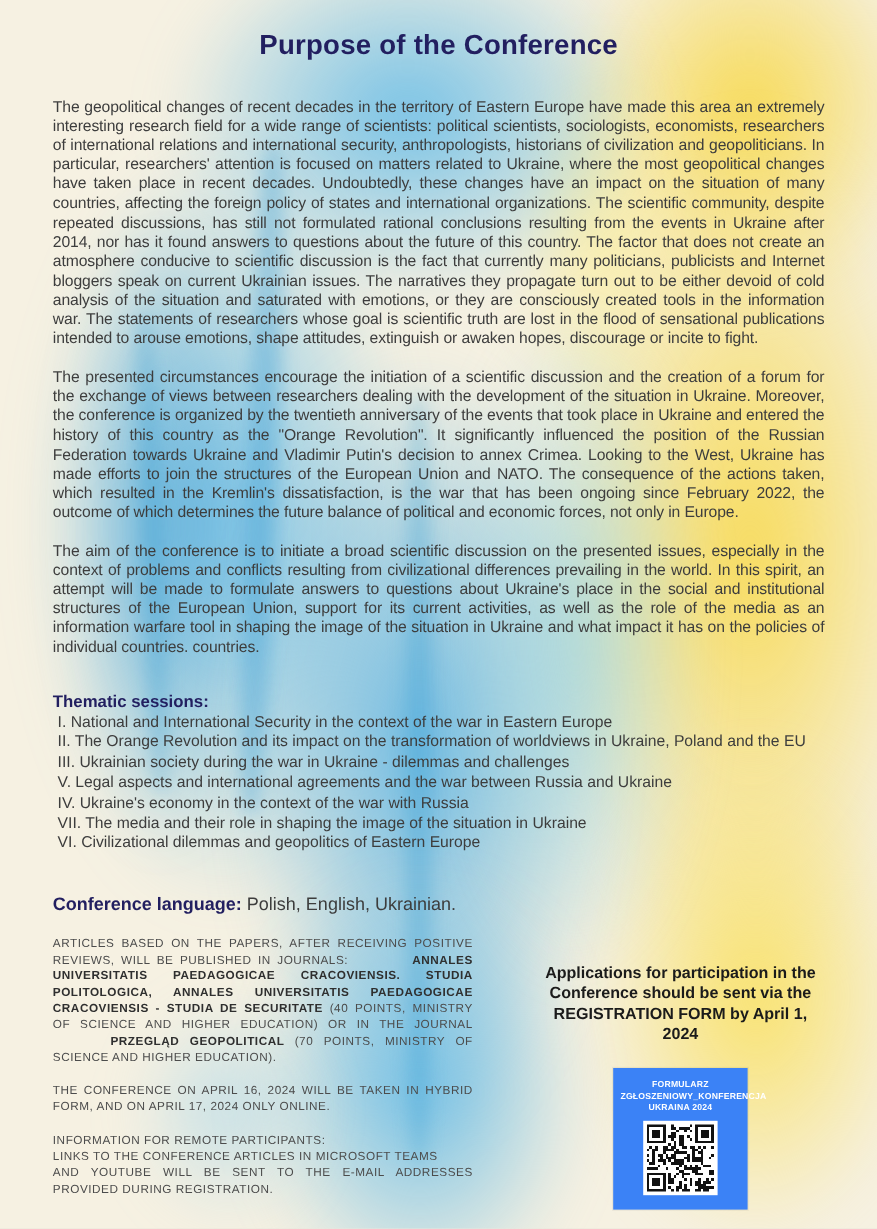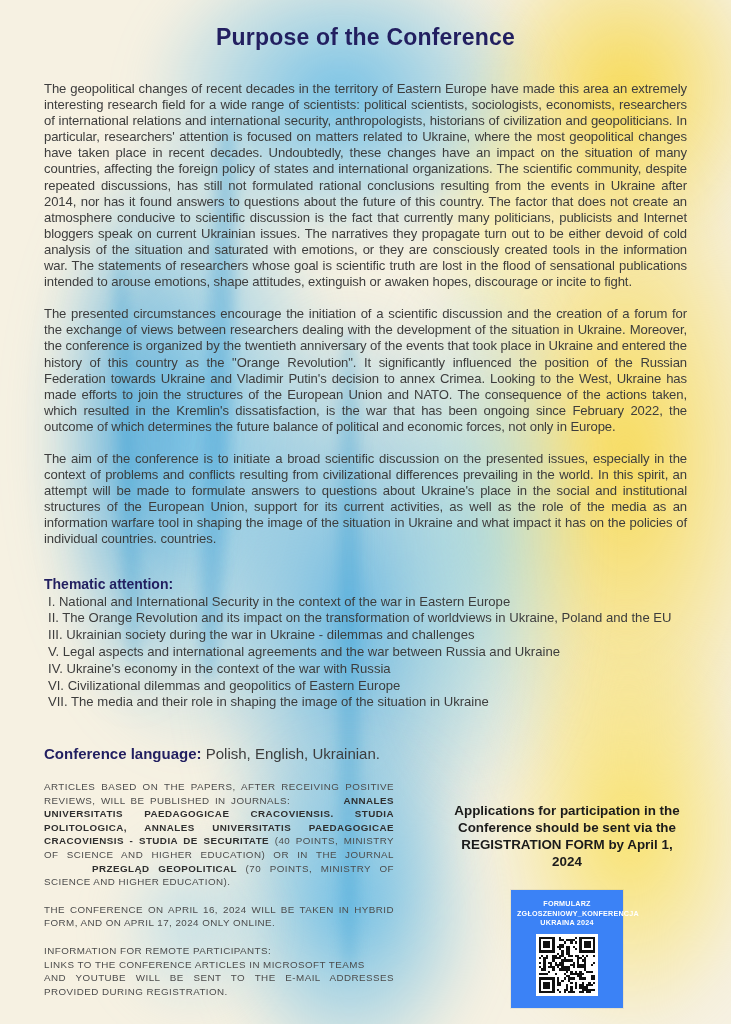--- a/index.html
+++ b/index.html
@@ -75,29 +75,29 @@
   </div>
 
   <div class="content">
     <h1 class="title">Purpose of the Conference</h1>
 
     <p class="body-para first">The geopolitical changes of recent decades in the territory of Eastern Europe have made this area an extremely interesting research field for a wide range of scientists: political scientists, sociologists, economists, researchers of international relations and international security, anthropologists, historians of civilization and geopoliticians. In particular, researchers' attention is focused on matters related to Ukraine, where the most geopolitical changes have taken place in recent decades. Undoubtedly, these changes have an impact on the situation of many countries, affecting the foreign policy of states and international organizations. The scientific community, despite repeated discussions, has still not formulated rational conclusions resulting from the events in Ukraine after 2014, nor has it found answers to questions about the future of this country. The factor that does not create an atmosphere conducive to scientific discussion is the fact that currently many politicians, publicists and Internet bloggers speak on current Ukrainian issues. The narratives they propagate turn out to be either devoid of cold analysis of the situation and saturated with emotions, or they are consciously created tools in the information war. The statements of researchers whose goal is scientific truth are lost in the flood of sensational publications intended to arouse emotions, shape attitudes, extinguish or awaken hopes, discourage or incite to fight.</p>
     <p class="body-para">The presented circumstances encourage the initiation of a scientific discussion and the creation of a forum for the exchange of views between researchers dealing with the development of the situation in Ukraine. Moreover, the conference is organized by the twentieth anniversary of the events that took place in Ukraine and entered the history of this country as the "Orange Revolution". It significantly influenced the position of the Russian Federation towards Ukraine and Vladimir Putin's decision to annex Crimea. Looking to the West, Ukraine has made efforts to join the structures of the European Union and NATO. The consequence of the actions taken, which resulted in the Kremlin's dissatisfaction, is the war that has been ongoing since February 2022, the outcome of which determines the future balance of political and economic forces, not only in Europe.</p>
     <p class="body-para">The aim of the conference is to initiate a broad scientific discussion on the presented issues, especially in the context of problems and conflicts resulting from civilizational differences prevailing in the world. In this spirit, an attempt will be made to formulate answers to questions about Ukraine's place in the social and institutional structures of the European Union, support for its current activities, as well as the role of the media as an information warfare tool in shaping the image of the situation in Ukraine and what impact it has on the policies of individual countries. countries.</p>
 
     <div class="thematic">
-      <div class="thematic-heading">Thematic attention:</div>
+      <div class="thematic-heading">Thematic sessions:</div>
       <div class="thematic-list">
           <div>I. National and International Security in the context of the war in Eastern Europe</div>
           <div>II. The Orange Revolution and its impact on the transformation of worldviews in Ukraine, Poland and the EU</div>
           <div>III. Ukrainian society during the war in Ukraine - dilemmas and challenges</div>
           <div>V. Legal aspects and international agreements and the war between Russia and Ukraine</div>
           <div>IV. Ukraine's economy in the context of the war with Russia</div>
+          <div>VII. The media and their role in shaping the image of the situation in Ukraine</div>
           <div>VI. Civilizational dilemmas and geopolitics of Eastern Europe</div>
-          <div>VII. The media and their role in shaping the image of the situation in Ukraine</div>
         </div>
     </div>
 
     <p class="conf-lang"><span class="lbl">Conference language:</span><span> Polish, English, Ukrainian.</span></p>
 
     <div class="bottom">
       <div class="left-col">
         <p class="smallcaps"><span>ARTICLES BASED ON THE PAPERS, AFTER RECEIVING POSITIVE REVIEWS, WILL BE PUBLISHED IN JOURNALS: </span><span class="b">ANNALES UNIVERSITATIS PAEDAGOGICAE CRACOVIENSIS. STUDIA POLITOLOGICA, ANNALES UNIVERSITATIS PAEDAGOGICAE CRACOVIENSIS - STUDIA DE SECURITATE </span><span>(40 POINTS, MINISTRY OF SCIENCE AND HIGHER EDUCATION) OR IN THE JOURNAL </span><span class="b">PRZEGLĄD GEOPOLITICAL </span><span>(70 POINTS, MINISTRY OF SCIENCE AND HIGHER EDUCATION).</span></p>
         <div class="gap"></div>
         <p class="smallcaps">THE CONFERENCE ON APRIL 16, 2024 WILL BE TAKEN IN HYBRID FORM, AND ON APRIL 17, 2024 ONLY ONLINE.</p>

